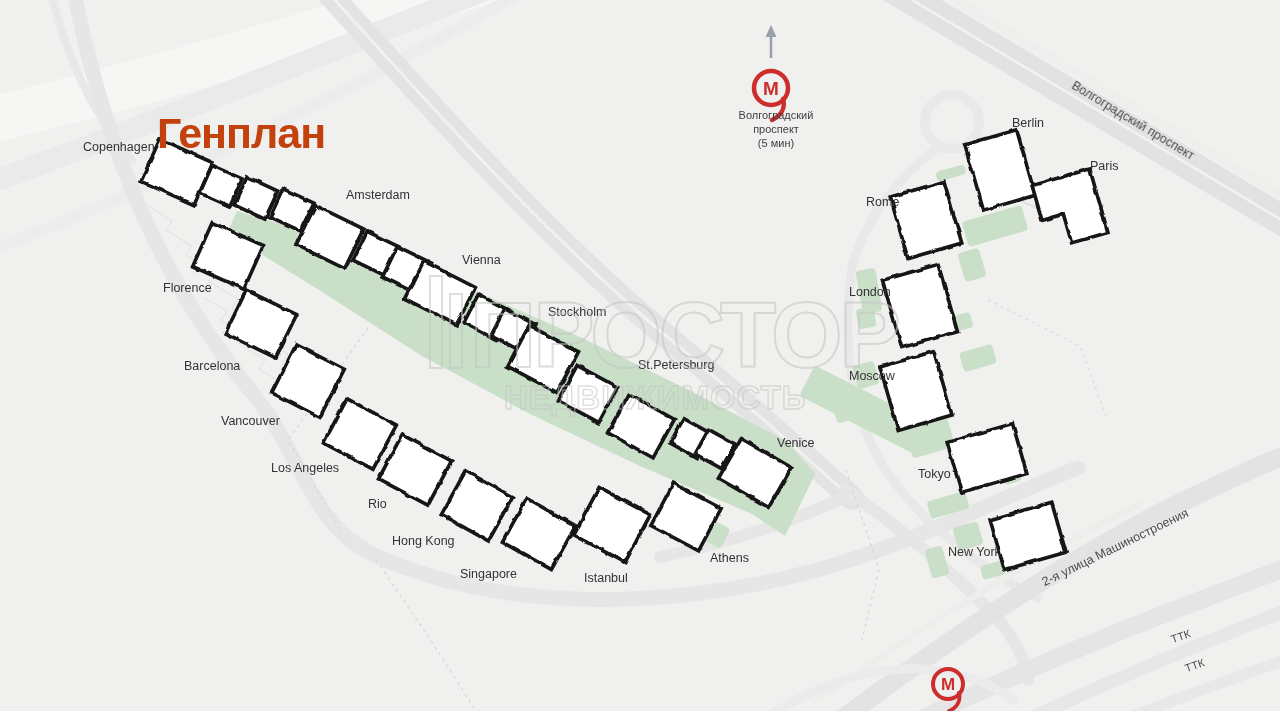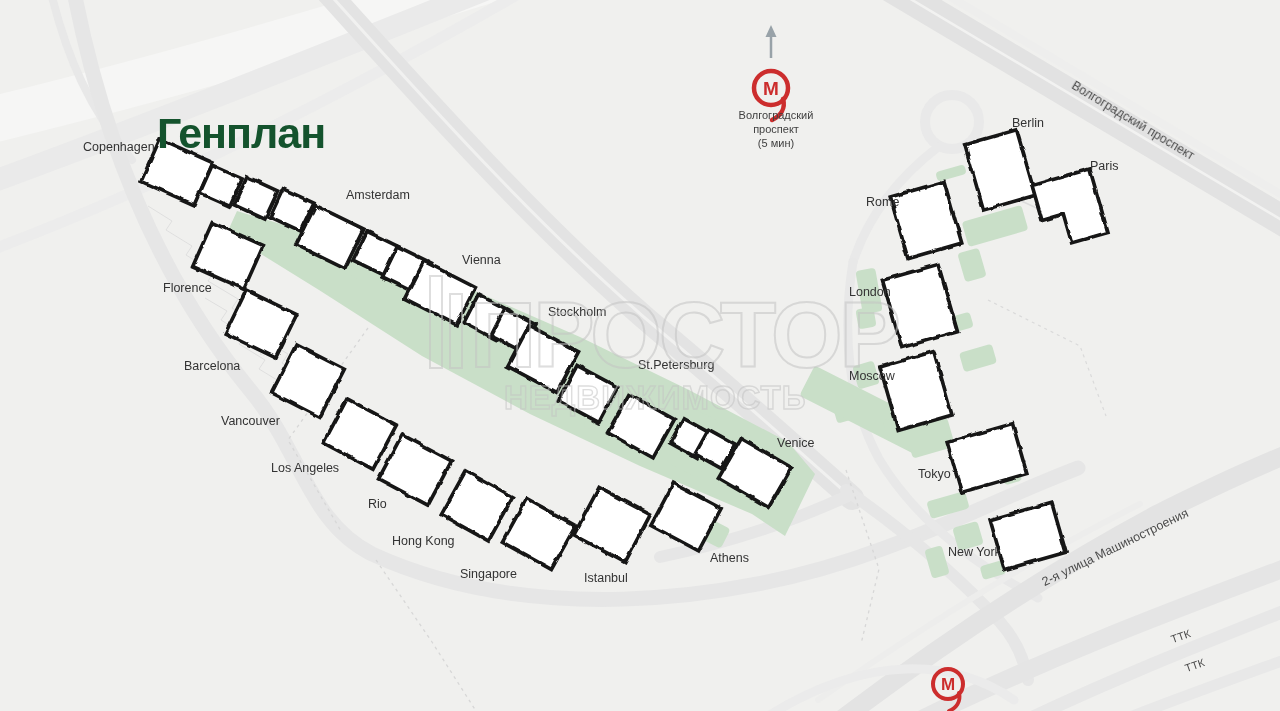--- a/index.html
+++ b/index.html
@@ -1,20 +1,20 @@
 <!DOCTYPE html>
 <html><head>
 <meta charset="utf-8">
 <style>
   html,body{margin:0;padding:0;background:#dcdcdc;}
   #stage{position:relative;width:1280px;height:711px;background:#f0f0ee;overflow:hidden;
          font-family:"Liberation Sans", sans-serif;}
   #stage svg{position:absolute;left:0;top:0;}
   #page-title{position:absolute;left:157px;top:112px;font-size:43px;font-weight:bold;
-              letter-spacing:-1px;color:#14532d;line-height:1;}
+              letter-spacing:-1px;color:#c2410c;line-height:1;}
   .city-label{font-size:12.5px;fill:#333;}
   .street-label{font-size:12.5px;fill:#4a4a4a;}
   .ttk-label{font-size:11px;fill:#4a4a4a;}
   .metro-caption{font-size:11px;fill:#3f3f3f;text-anchor:middle;}
   .wm-big{font-size:92px;font-weight:bold;letter-spacing:-3px;fill:none;stroke:#c3c3c3;stroke-width:2px;}
   .wm-small{font-size:33px;font-weight:bold;letter-spacing:1px;fill:none;stroke:#c3c3c3;stroke-width:1.4px;}
 </style>
 </head>
 <body>
 

